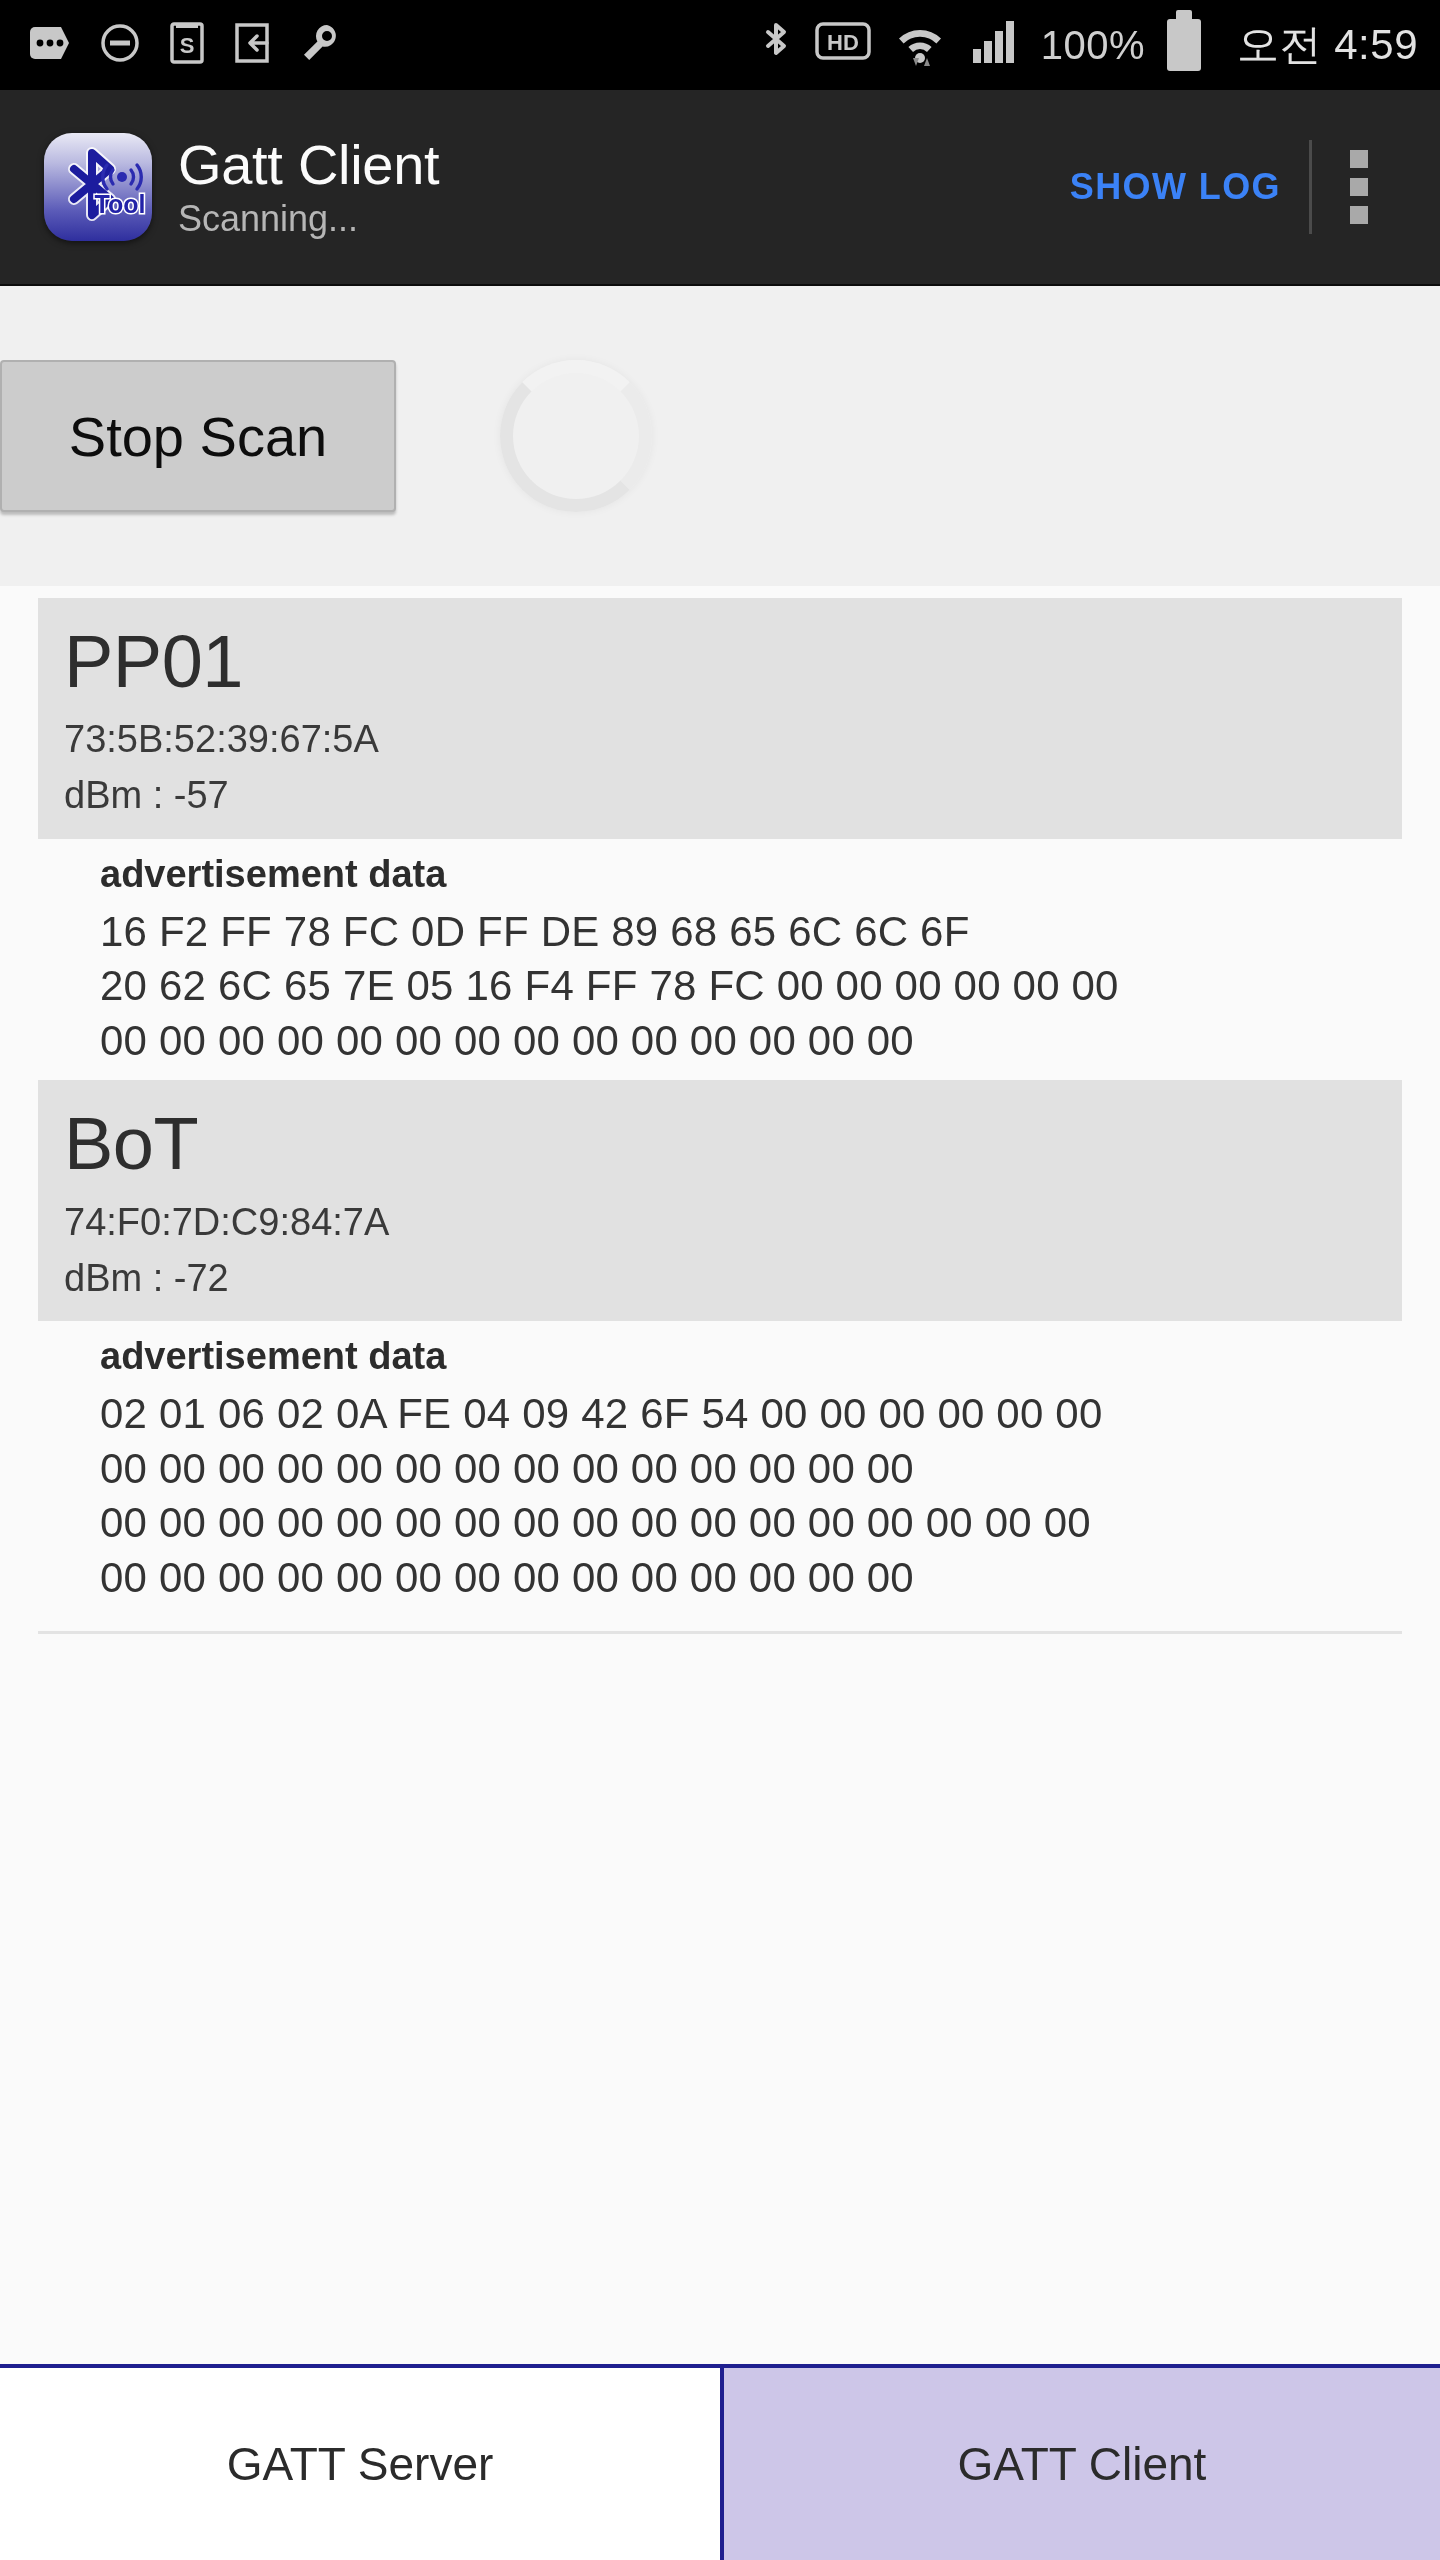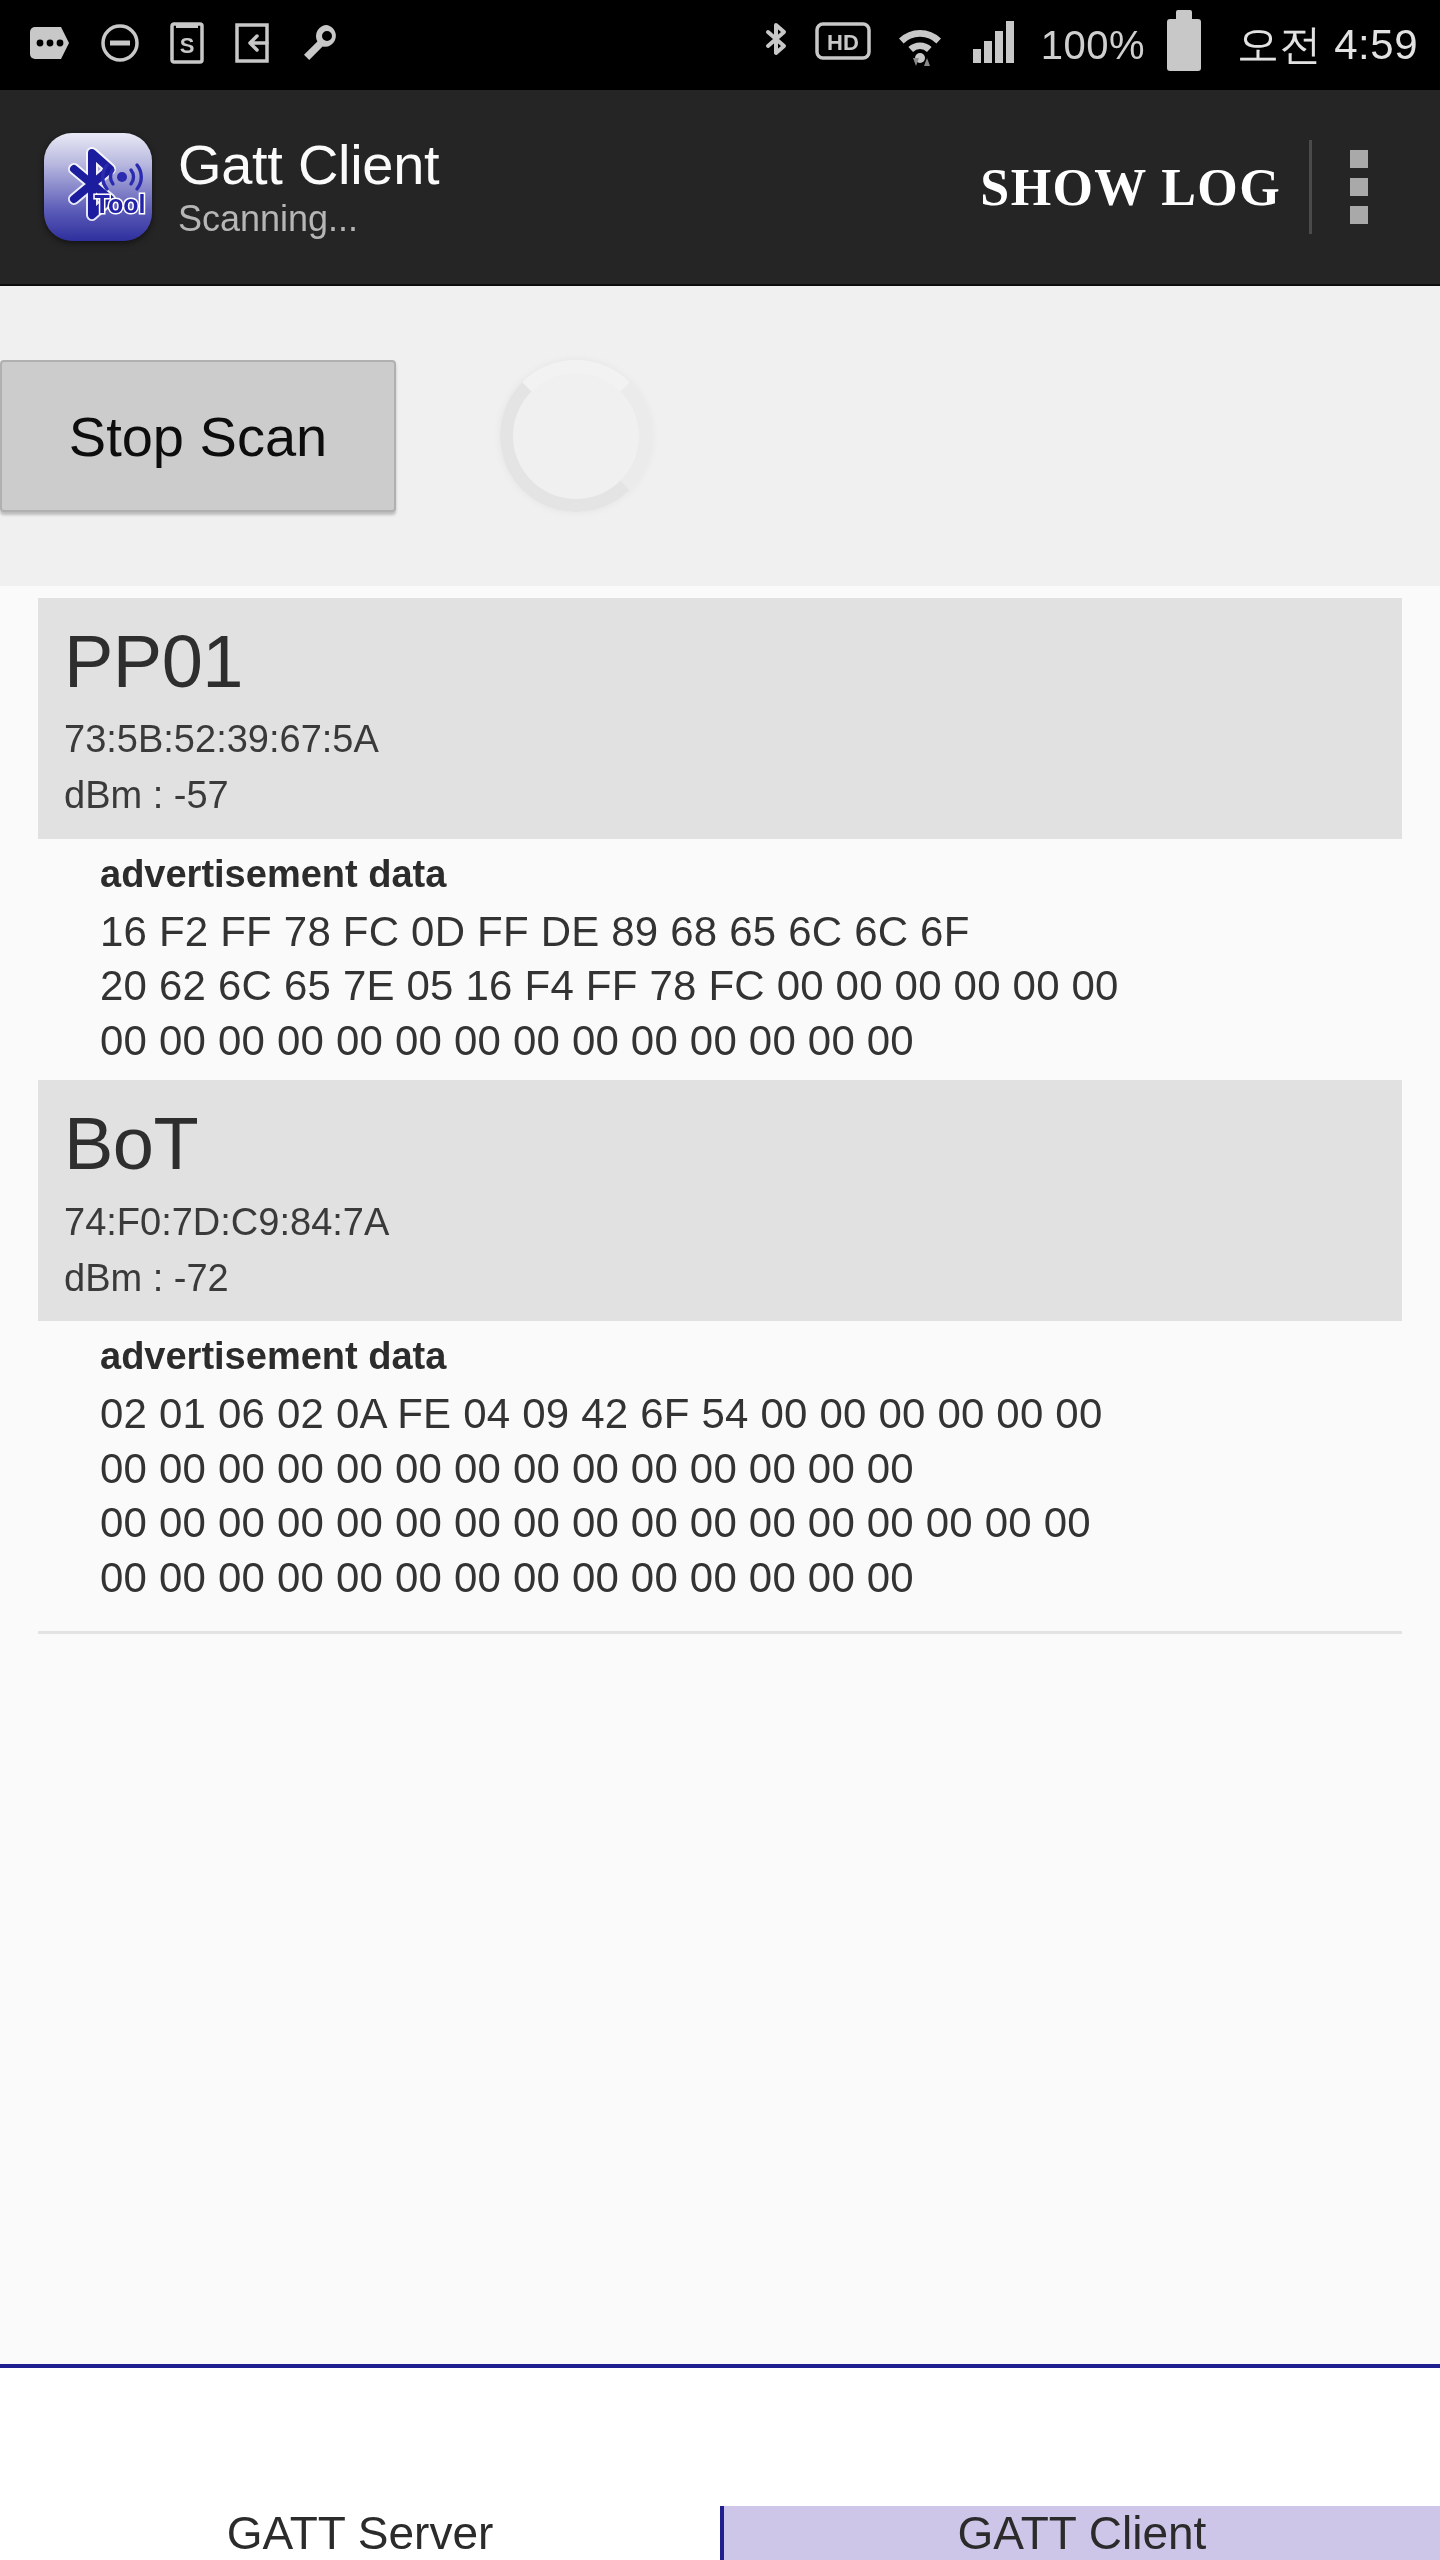--- a/index.html
+++ b/index.html
@@ -35,23 +35,23 @@
     width:108px; height:108px; border-radius:28px; flex:0 0 108px;
     background:linear-gradient(180deg,#e9e9f5 0%,#b9b9e0 28%,#5b5bb8 72%,#2f2f9e 100%);
     position:relative; overflow:hidden; box-shadow:0 2px 6px rgba(0,0,0,.55);
   }
   .app-icon svg { position:absolute; inset:0; }
   .titlebox { margin-left:26px; display:flex; flex-direction:column; justify-content:center; }
   .apptitle { font-size:56px; color:#fbfbfb; line-height:1.06; font-weight:400; letter-spacing:-.3px; }
   .appsub { font-size:36px; color:#b6b6b6; line-height:1.15; margin-top:4px; font-weight:400; }
   .ab-right { margin-left:auto; display:flex; align-items:center; height:100%; }
   .showlog {
-    font-size:52px; color:#ffffff; font-weight:700; letter-spacing:1.4px;
+    font-size:36px; color:#3b82f6; font-weight:700; letter-spacing:1.4px;
     padding:0 26px; background:none; border:none; cursor:pointer;
-    font-family:Liberation Serif, serif;
+    font-family:Liberation Sans, sans-serif;
   }
   .ab-div { width:3px; height:94px; background:#4b4b4b; margin:0 2px; }
   .overflow { width:90px; display:flex; flex-direction:column; align-items:center; gap:10px; cursor:pointer; }
   .overflow i { width:18px; height:18px; background:#a9a9a9; display:block; }
 
   
   .content { flex:1 1 auto; background:#fafafa; position:relative; overflow:hidden; }
   .scanrow { height:300px; display:flex; align-items:center; background:#f0f0f0; }
   .stopbtn {
     width:396px; height:152px; background:#cccccc;
@@ -74,21 +74,21 @@
   .dev-mac { font-size:38px; color:#3a3a3a; margin-top:20px; line-height:1.1; }
   .dev-dbm { font-size:38px; color:#3a3a3a; margin-top:14px; line-height:1.1; }
   .adv-wrap { padding:12px 0 0 100px; }
   .adv-label { font-size:38px; color:#2c2c2c; font-weight:700; line-height:1.25; }
   .adv-data { font-size:42px; color:#333; line-height:1.30; margin-top:6px; letter-spacing:.2px; }
   .adv-data div { white-space:nowrap; }
   .sep { height:3px; background:#e3e3e3; margin:26px 38px 0 38px; }
 
   
   .tabbar {
-    flex:0 0 196px; display:flex; border-top:4px solid #1f1f8f; background:#fff;align-items:flex-end;
+    flex:0 0 196px; display:flex; border-top:4px solid #1f1f8f; background:#fff;
   }
   .tab {
     flex:1 1 50%; display:flex; align-items:center; justify-content:center;
     font-size:46px; color:#2b2b2b; cursor:pointer; font-family:"Liberation Sans", sans-serif;
   }
   .tab.inactive { background:#ffffff; }
   .tab.active { background:#cdc6e8; border-left:4px solid #1f1f8f; }
 </style>
 </head>
 <body>

